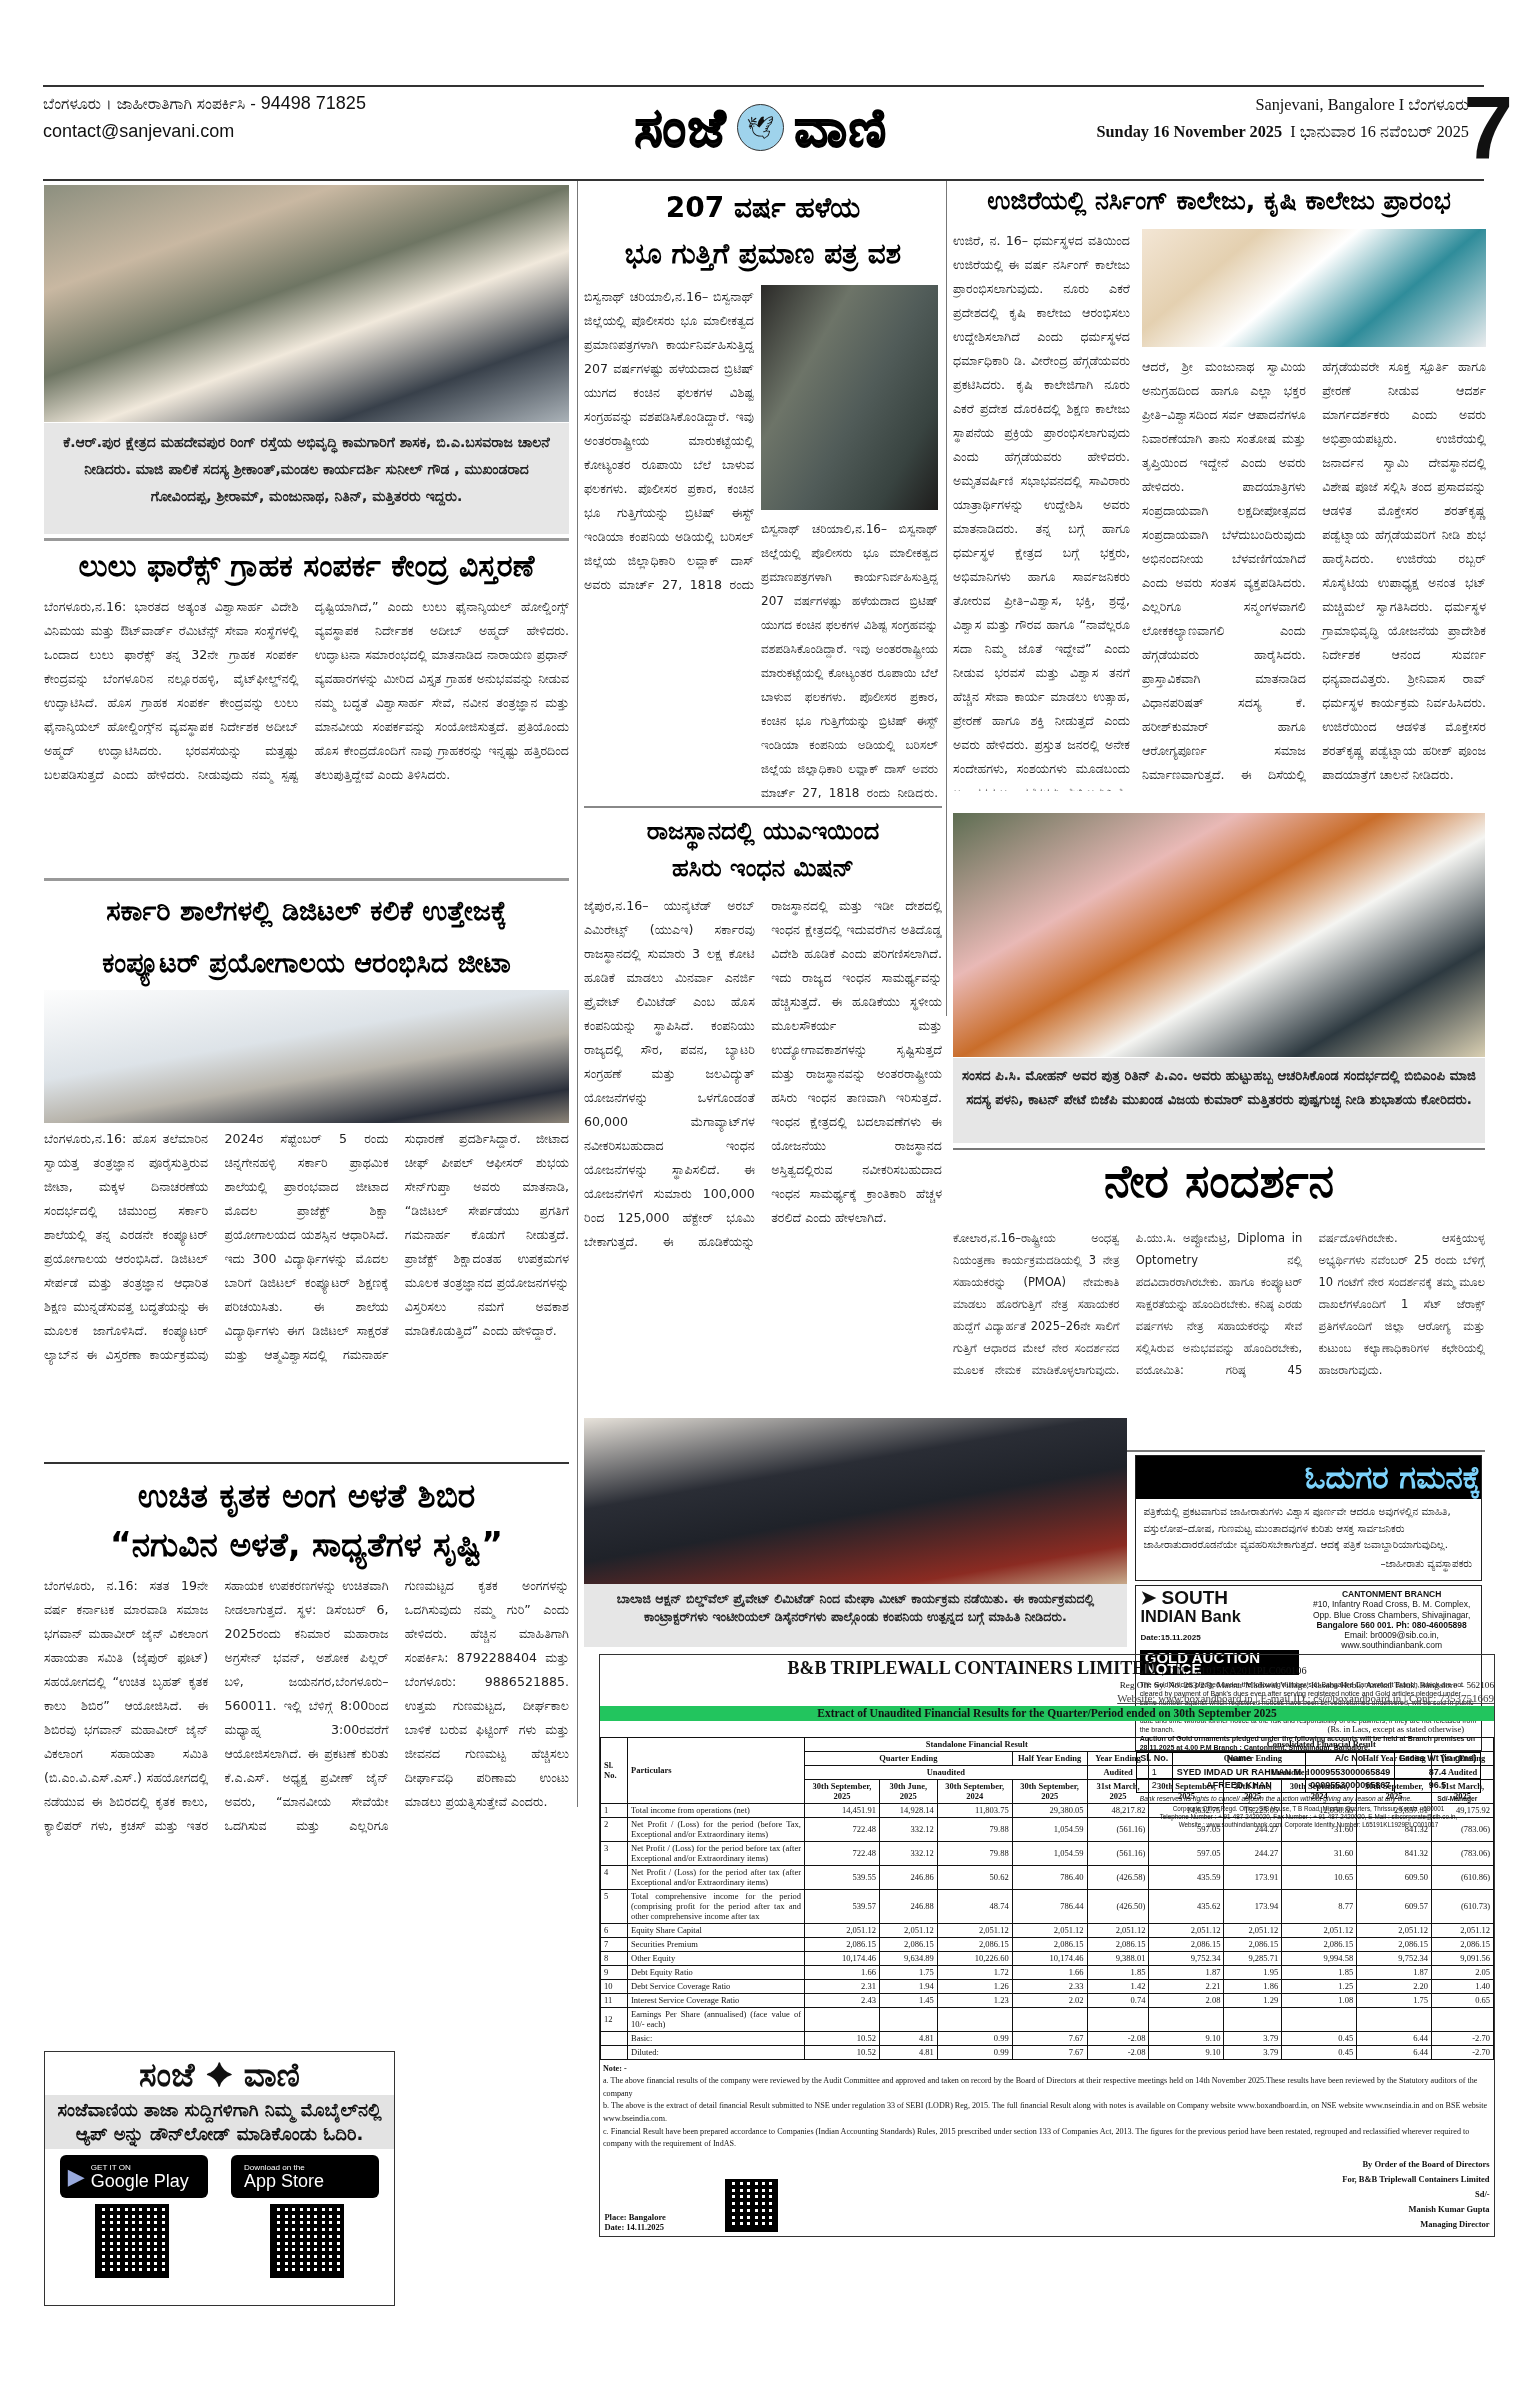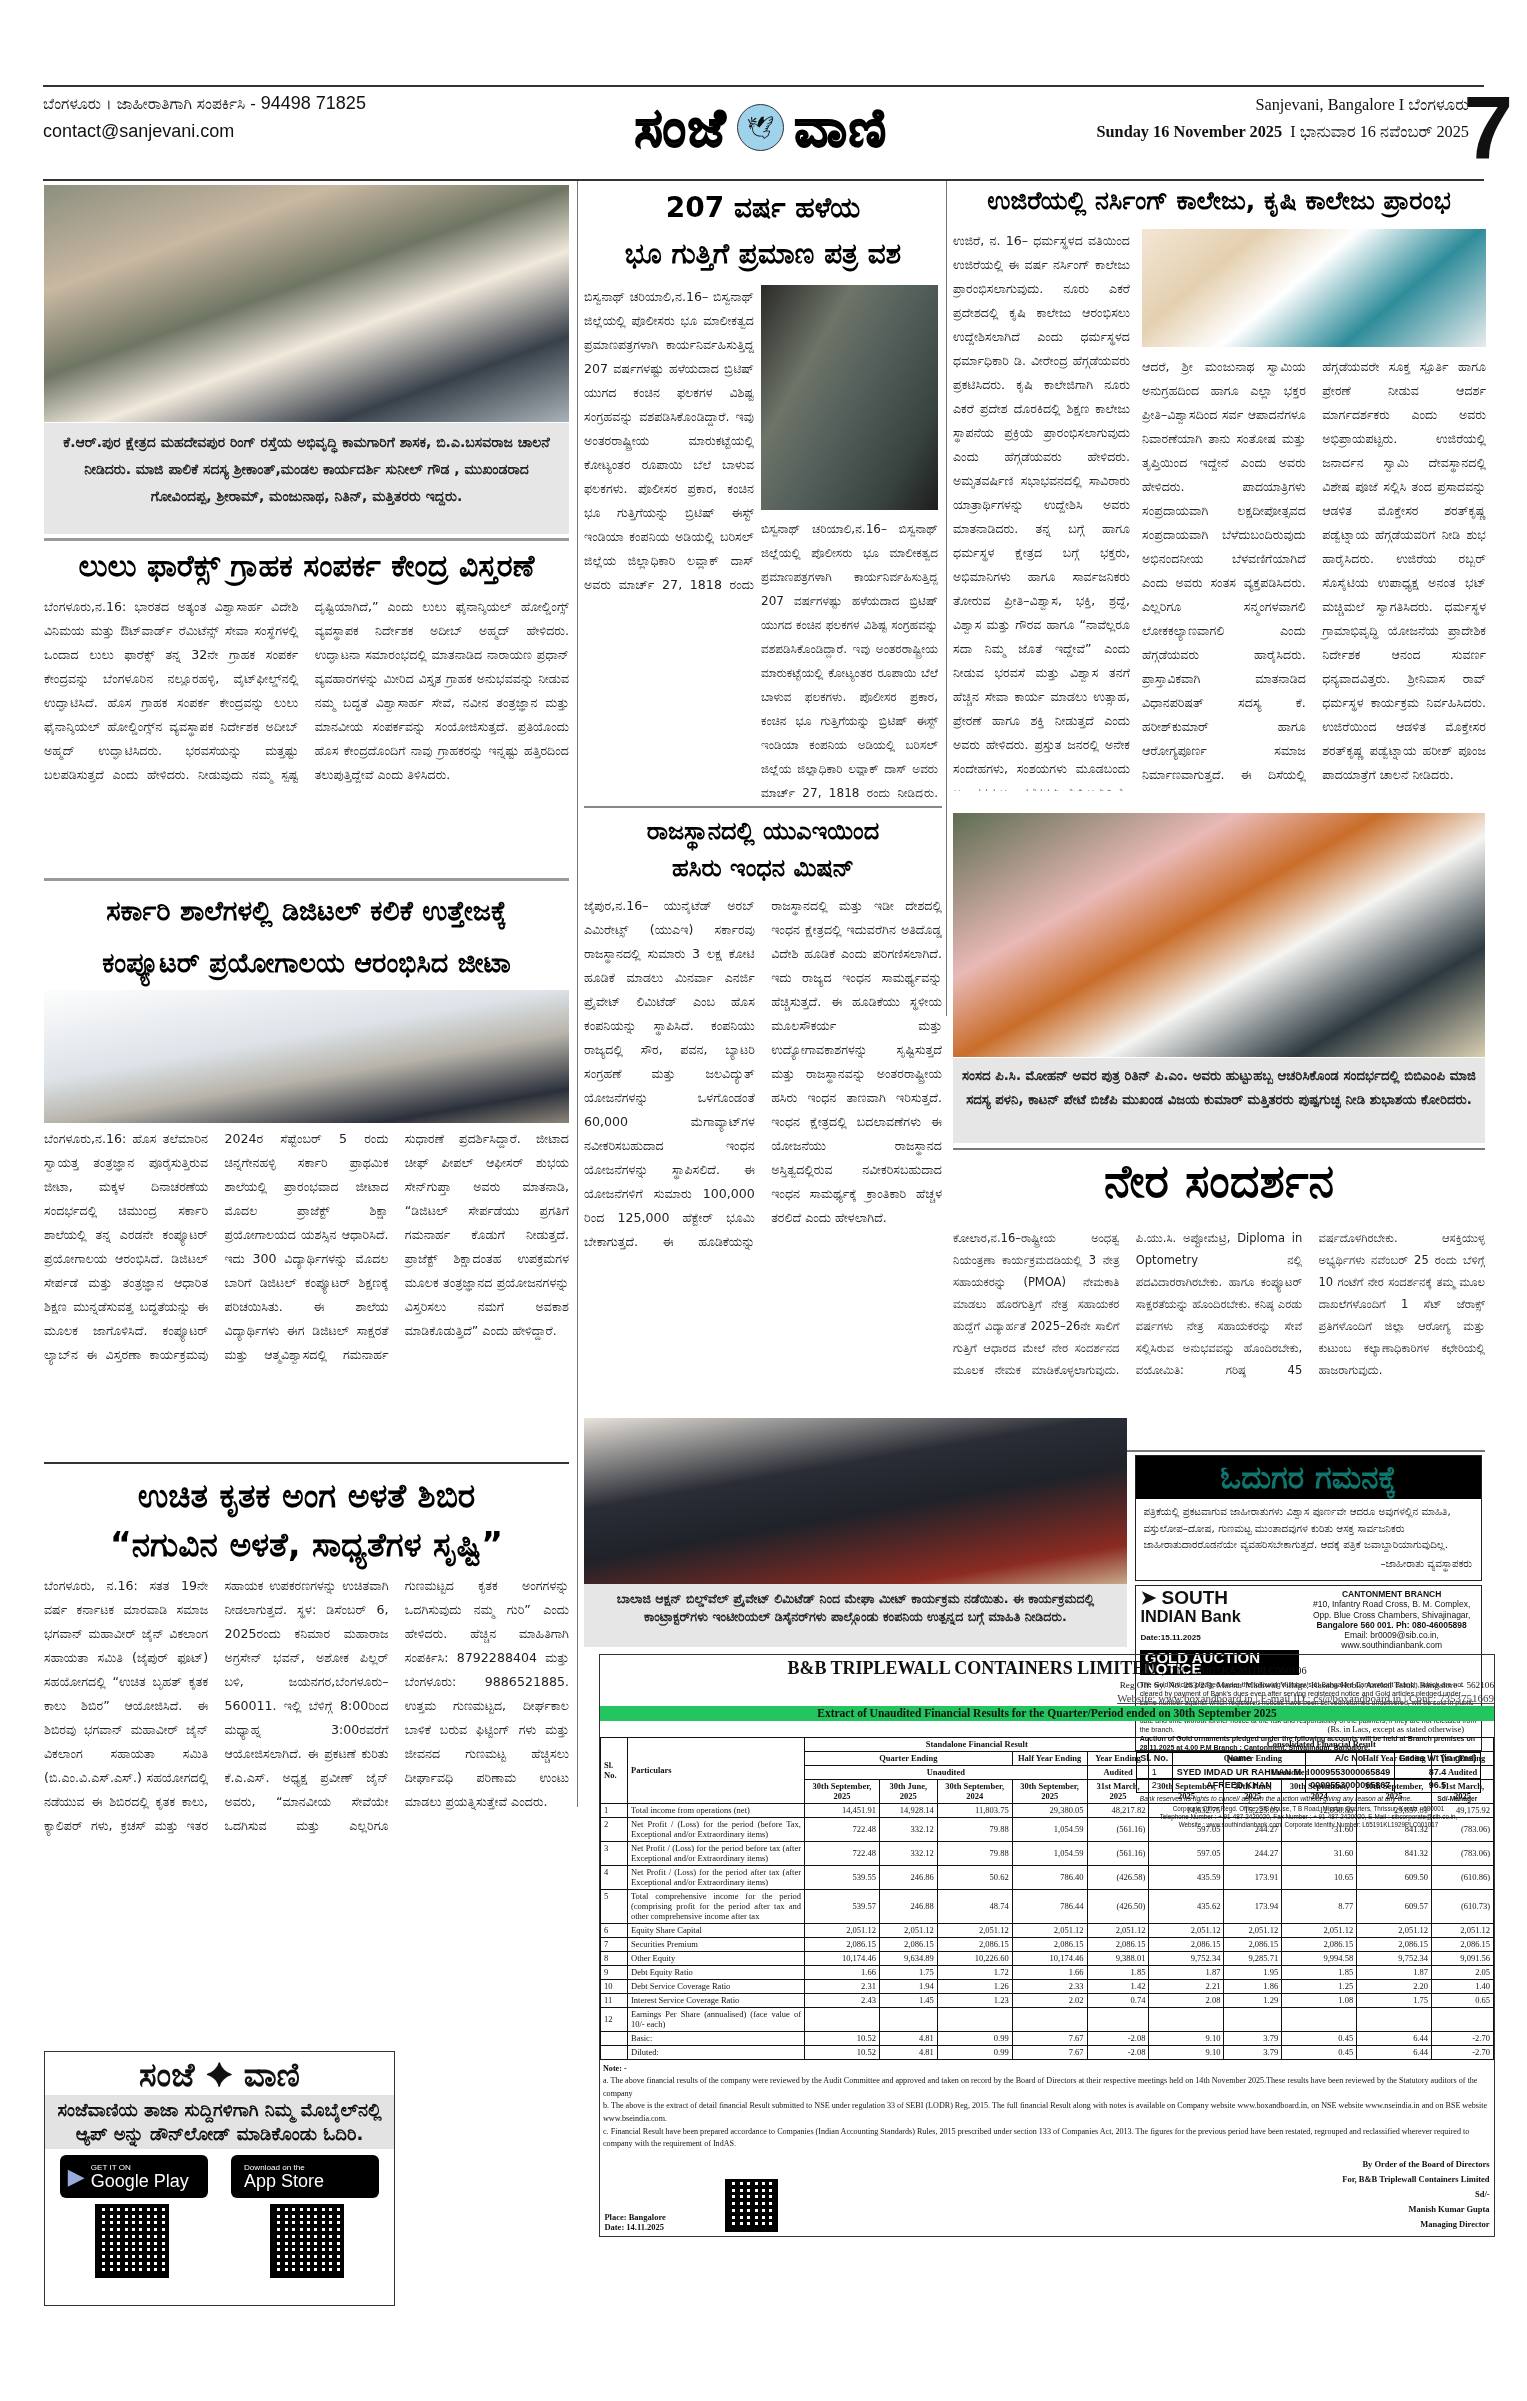--- a/index.html
+++ b/index.html
@@ -21,21 +21,21 @@
 .photo.stage{background:linear-gradient(140deg,#f3e6d5 0%,#e4d0b0 25%,#ffffff 45%,#2f8c9a 70%,#e9ecee 100%)}
 .photo.lab{background:linear-gradient(170deg,#fdfdfd 0%,#dde3e8 40%,#b7b3aa 60%,#2a2f3a 85%,#8c8478 100%)}
 .photo.group{background:linear-gradient(150deg,#5d6d52 0%,#e9b9b6 30%,#c96d2a 45%,#f5f5f2 60%,#2d3940 80%,#d9cfb2 100%)}
 .photo.salute{background:linear-gradient(170deg,#e8e3db 0%,#2a2d35 35%,#1f2229 55%,#8b2b22 85%,#c7a98a 100%)}
 .caption{position:absolute;background:#e6e6e6;font-size:14px;line-height:27px;text-align:center;padding:6px 9px;font-weight:bold;color:#222}
 .headline{position:absolute;font-weight:bold;color:#000;text-align:center;line-height:1.25;font-family:"DejaVu Sans",sans-serif}
 .body{position:absolute;font-size:12.6px;line-height:24px;text-align:justify;color:#222;overflow:hidden}
 .cols2{column-count:2;column-gap:16.3px}
 .cols3{column-count:3;column-gap:16.3px}
 .boxed{position:absolute;border:1.5px solid #222}
-.notice-head{background:#000;color:#0f766e;text-align:center;font-size:31px;font-weight:bold;padding:3px 0}
+.notice-head{background:#000;color:#7dd3fc;text-align:right;font-size:31px;font-weight:bold;padding:3px 0}
 .notice-body{font-size:12.6px;line-height:20px;padding:4.4px 7.4px}
 .sib{font-family:"Liberation Sans",sans-serif;font-size:8.5px;line-height:11px}
 .sib .top{display:flex;gap:7.4px;padding:3px 4.4px}
 .sib .brand{font-weight:bold;font-size:19px;line-height:18px}
 .sib .gan{background:#000;color:#fff;font-weight:bold;font-size:19px;padding:1.5px 4.4px;margin-top:3px;display:inline-block}
 .sib table{border-collapse:collapse;width:100%;font-size:9px}
 .sib td,.sib th{border:0.7px solid #000;padding:0.7px 3px;text-align:center}
 .fin{position:absolute;left:599px;top:1654px;width:896px;border:1.5px solid #333;font-family:"Liberation Serif",serif;color:#111}
 .fin .co{font-size:18px;font-weight:bold;text-align:center;padding-top:3px}
 .fin .co span{font-weight:normal;font-size:10.3px}

